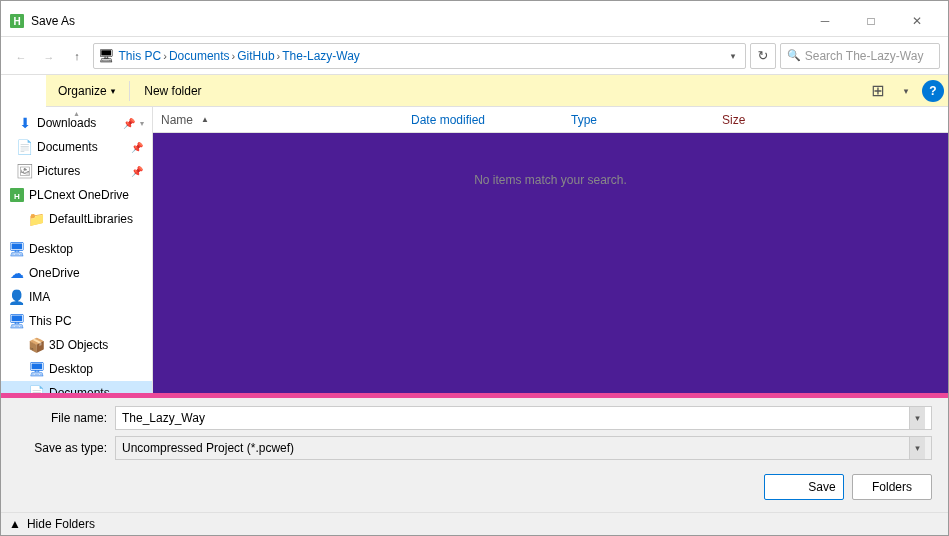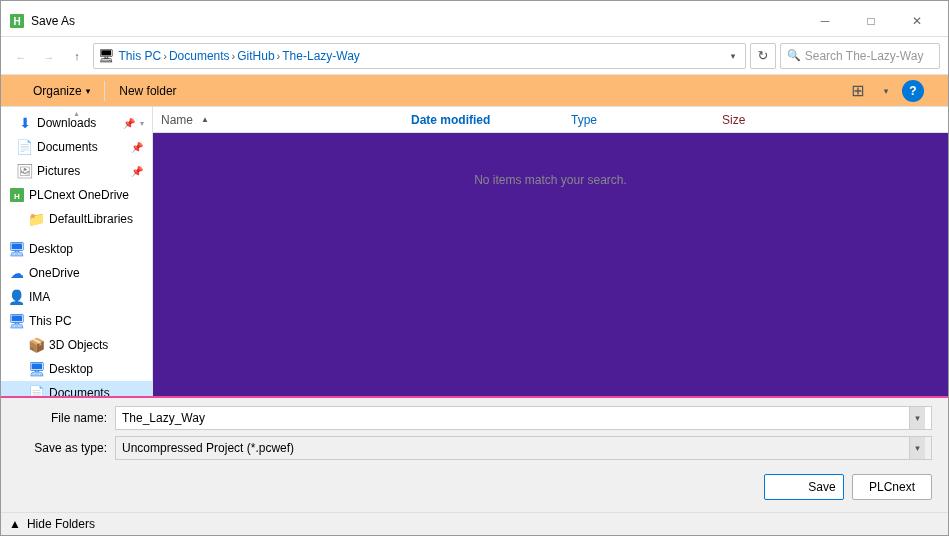--- a/index.html
+++ b/index.html
@@ -107,25 +107,26 @@
       background: #fff;
       gap: 4px;
       color: #999;
       font-size: 12px;
     }
 
     
     .toolbar {
       display: flex;
       align-items: center;
-      padding: 2px 24px;
+      padding: 2px 4px;
       border-bottom: 1px solid #e0e0e0;
       height: 32px;
-      background: #fdba74;
+      background: #fef9c3;
       gap: 4px;
+      margin-left: 45px;
     }
     .toolbar-btn {
       height: 24px;
       padding: 0 8px;
       border: none;
       background: transparent;
       cursor: pointer;
       display: flex; align-items: center; gap: 4px;
       font-size: 12px;
       border-radius: 2px;
@@ -196,41 +197,41 @@
       display: flex;
       align-items: center;
       border-bottom: 1px solid #e0e0e0;
       padding: 0 8px;
       height: 26px;
       background: #fff;
       font-size: 12px;
       color: #555;
     }
     .col-name { width: 250px; cursor: pointer; display: flex; align-items: center; gap: 8px; }
-    .col-date { width: 160px; cursor: pointer; color: #0067c0; font-weight: bold; }
+    .col-date { width: 160px; cursor: pointer; color: #0067c0; }
     .col-type { width: 120px; cursor: pointer; color: #0067c0; }
     .col-size { width: 80px; cursor: pointer; color: #7f1d1d; margin-left: 31px; }
     .sort-arrow { font-size: 8px; color: #555; }
     .file-list {
       flex: 1;
       overflow-y: auto;
       background: #4c1d95;
       display: flex;
       align-items: flex-start;
       justify-content: center;
       padding-top: 40px;
     }
     .no-items-msg {
       color: #888;
       font-size: 12px;
     }
 
     
     .bottom-section {
-      border-top: 2px solid #ec4899;
+      border-top: 5px solid #ec4899;
       background: #f0f0f0;
       padding: 8px 16px;
     }
     .form-row {
       display: flex;
       align-items: center;
       margin-bottom: 6px;
       gap: 8px;
     }
     .form-label {
@@ -474,21 +475,21 @@
     </div>
     <div class="form-row">
       <span class="form-label">Save as type:</span>
       <div class="form-select">
         <span>Uncompressed Project (*.pcwef)</span>
         <div class="form-dropdown-arrow">▾</div>
       </div>
     </div>
     <div class="action-row">
       <button class="action-btn primary">Save</button>
-      <button class="action-btn">PLCnext</button>
+      <button class="action-btn">Folders</button>
     </div>
   </div>
 
   <div class="hide-folders-bar">
     <span>▲</span>
     <span>Hide Folders</span>
   </div>
 </div>
 
 </body></html>

